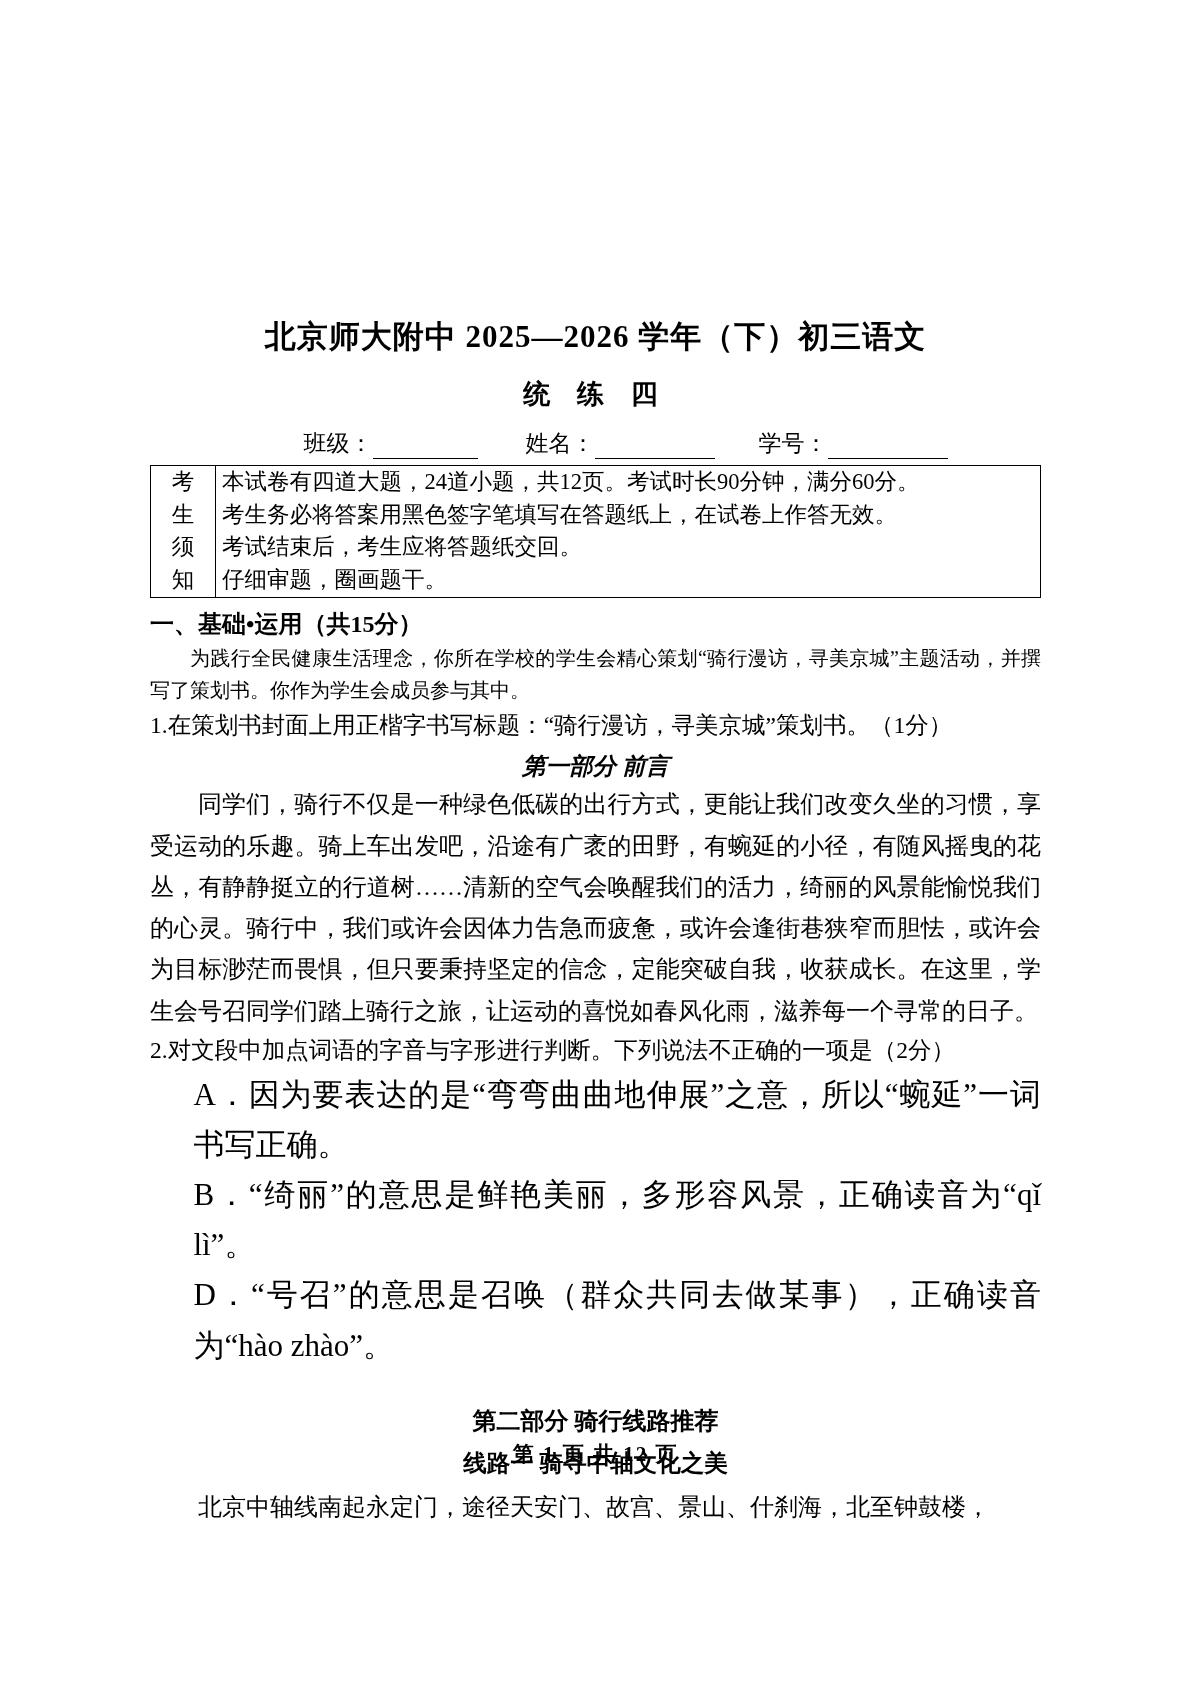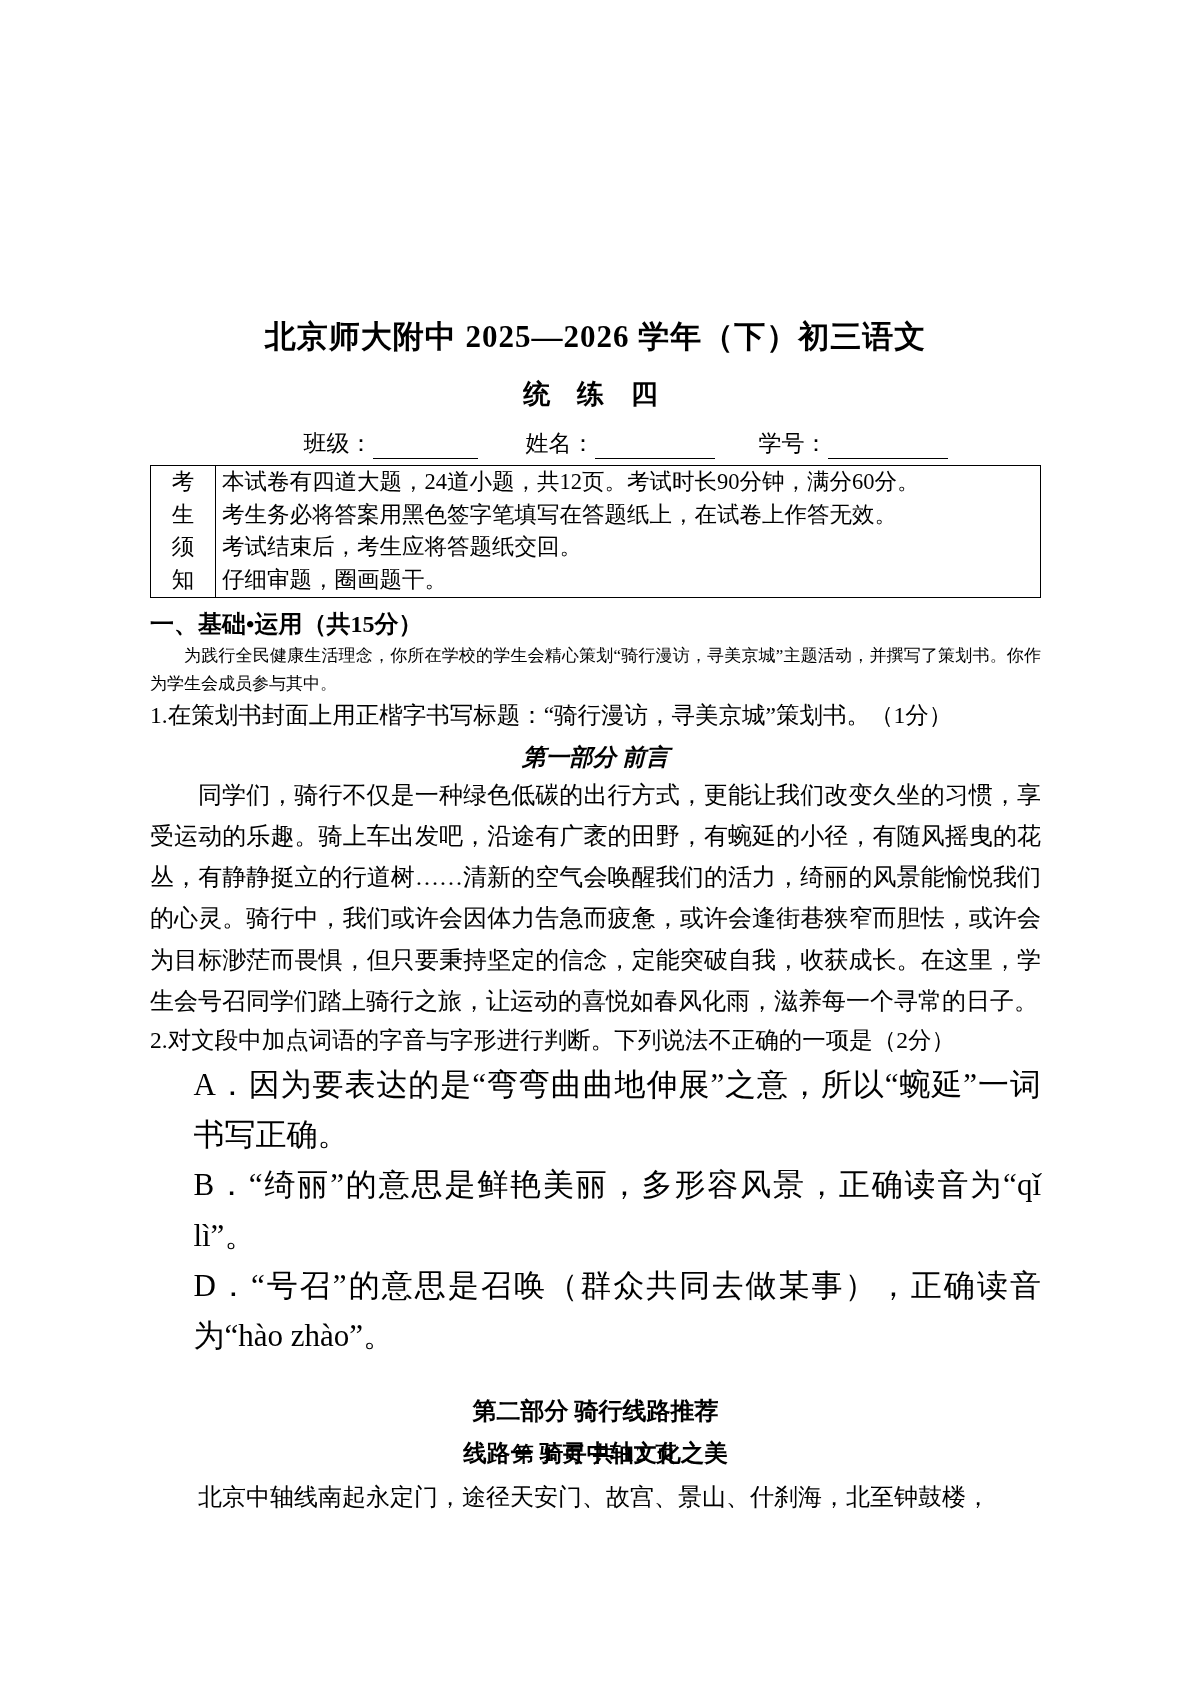--- a/index.html
+++ b/index.html
@@ -80,21 +80,21 @@
     white-space:nowrap;
   }
   tr.nr td{border-top:none;border-bottom:none;}
 
   .section-head{
     font-size:24px;
     font-weight:bold;
     margin:4px 0 2px 0;
   }
   .para{
-    font-size:17px;
+    font-size:20px;
     line-height:1.62;
     margin:0;
     text-align:justify;
     text-justify:inter-ideograph;
   }
   .para.indent{text-indent:2em;}
   .q-line{
     font-size:23.5px;
     line-height:1.6;
     margin:0;

